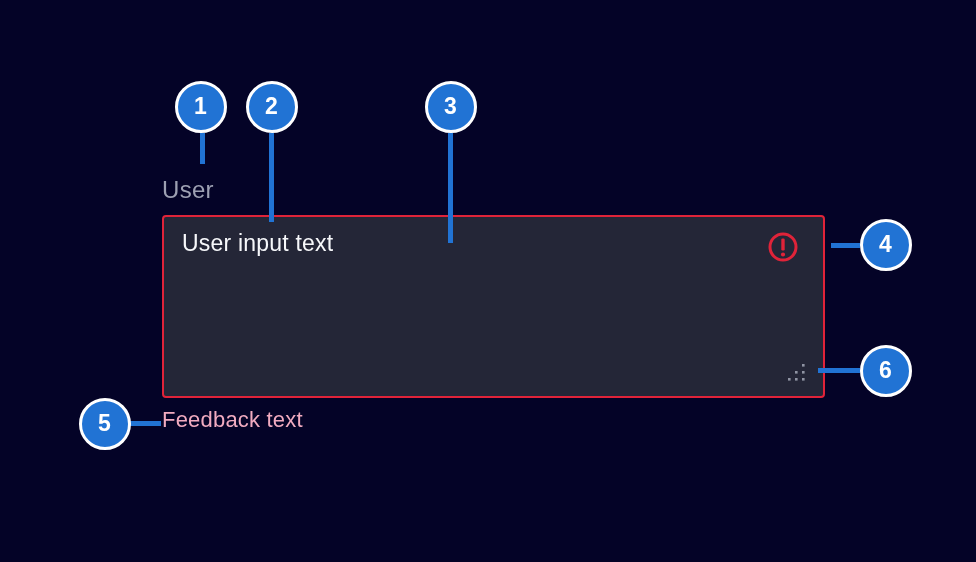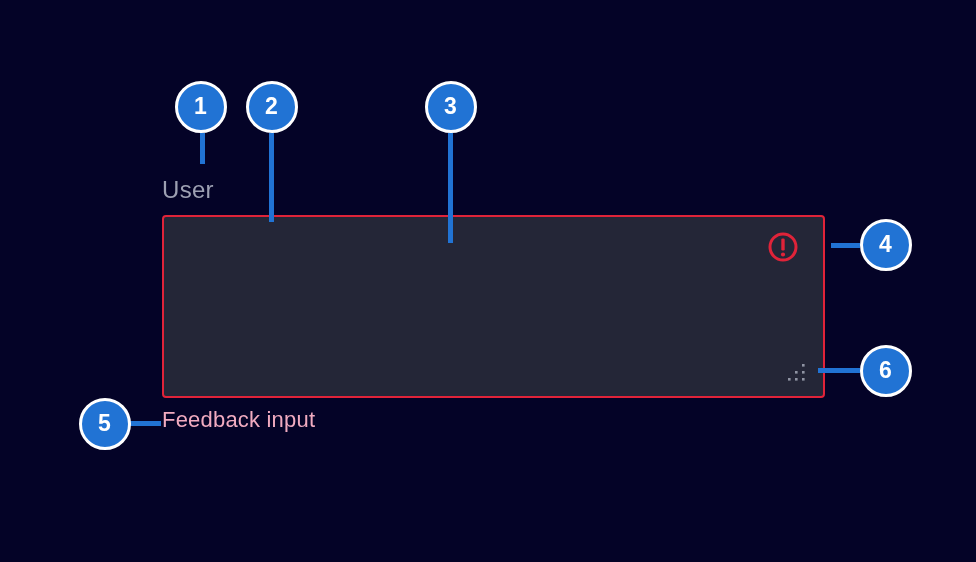--- a/index.html
+++ b/index.html
@@ -62,20 +62,21 @@
   .l6{left:818px;top:368px;width:42px;height:5px;}
 </style>
 </head>
 <body>
 
 <div class="stage">
 
   <div class="field-label">User</div>
 
   <div class="textarea-box">
+    <div class="textarea-value">User input text</div>
 
     <div class="error-icon">
       <svg width="30" height="30" viewBox="0 0 30 30">
         <circle cx="15" cy="15" r="13" fill="none" stroke="#e02339" stroke-width="3"></circle>
         <rect x="13.3" y="6.5" width="3.4" height="12" rx="1.2" fill="#e02339"></rect>
         <circle cx="15" cy="22.5" r="2.1" fill="#e02339"></circle>
       </svg>
     </div>
 
     <div class="gripper">
@@ -83,21 +84,21 @@
         <rect x="14" y="0" width="2.6" height="2.6" fill="#8f93a3"></rect>
         <rect x="7" y="7" width="2.6" height="2.6" fill="#8f93a3"></rect>
         <rect x="14" y="7" width="2.6" height="2.6" fill="#8f93a3"></rect>
         <rect x="0" y="14" width="2.6" height="2.6" fill="#8f93a3"></rect>
         <rect x="7" y="14" width="2.6" height="2.6" fill="#8f93a3"></rect>
         <rect x="14" y="14" width="2.6" height="2.6" fill="#8f93a3"></rect>
       </svg>
     </div>
   </div>
 
-  <div class="feedback-text">Feedback input</div>
+  <div class="feedback-text">Feedback text</div>
 
   <div class="connector l1"></div>
   <div class="connector l2"></div>
   <div class="connector l3"></div>
   <div class="connector l4"></div>
   <div class="connector l5"></div>
   <div class="connector l6"></div>
 
   <div class="callout c1">
     <span>1</span>

